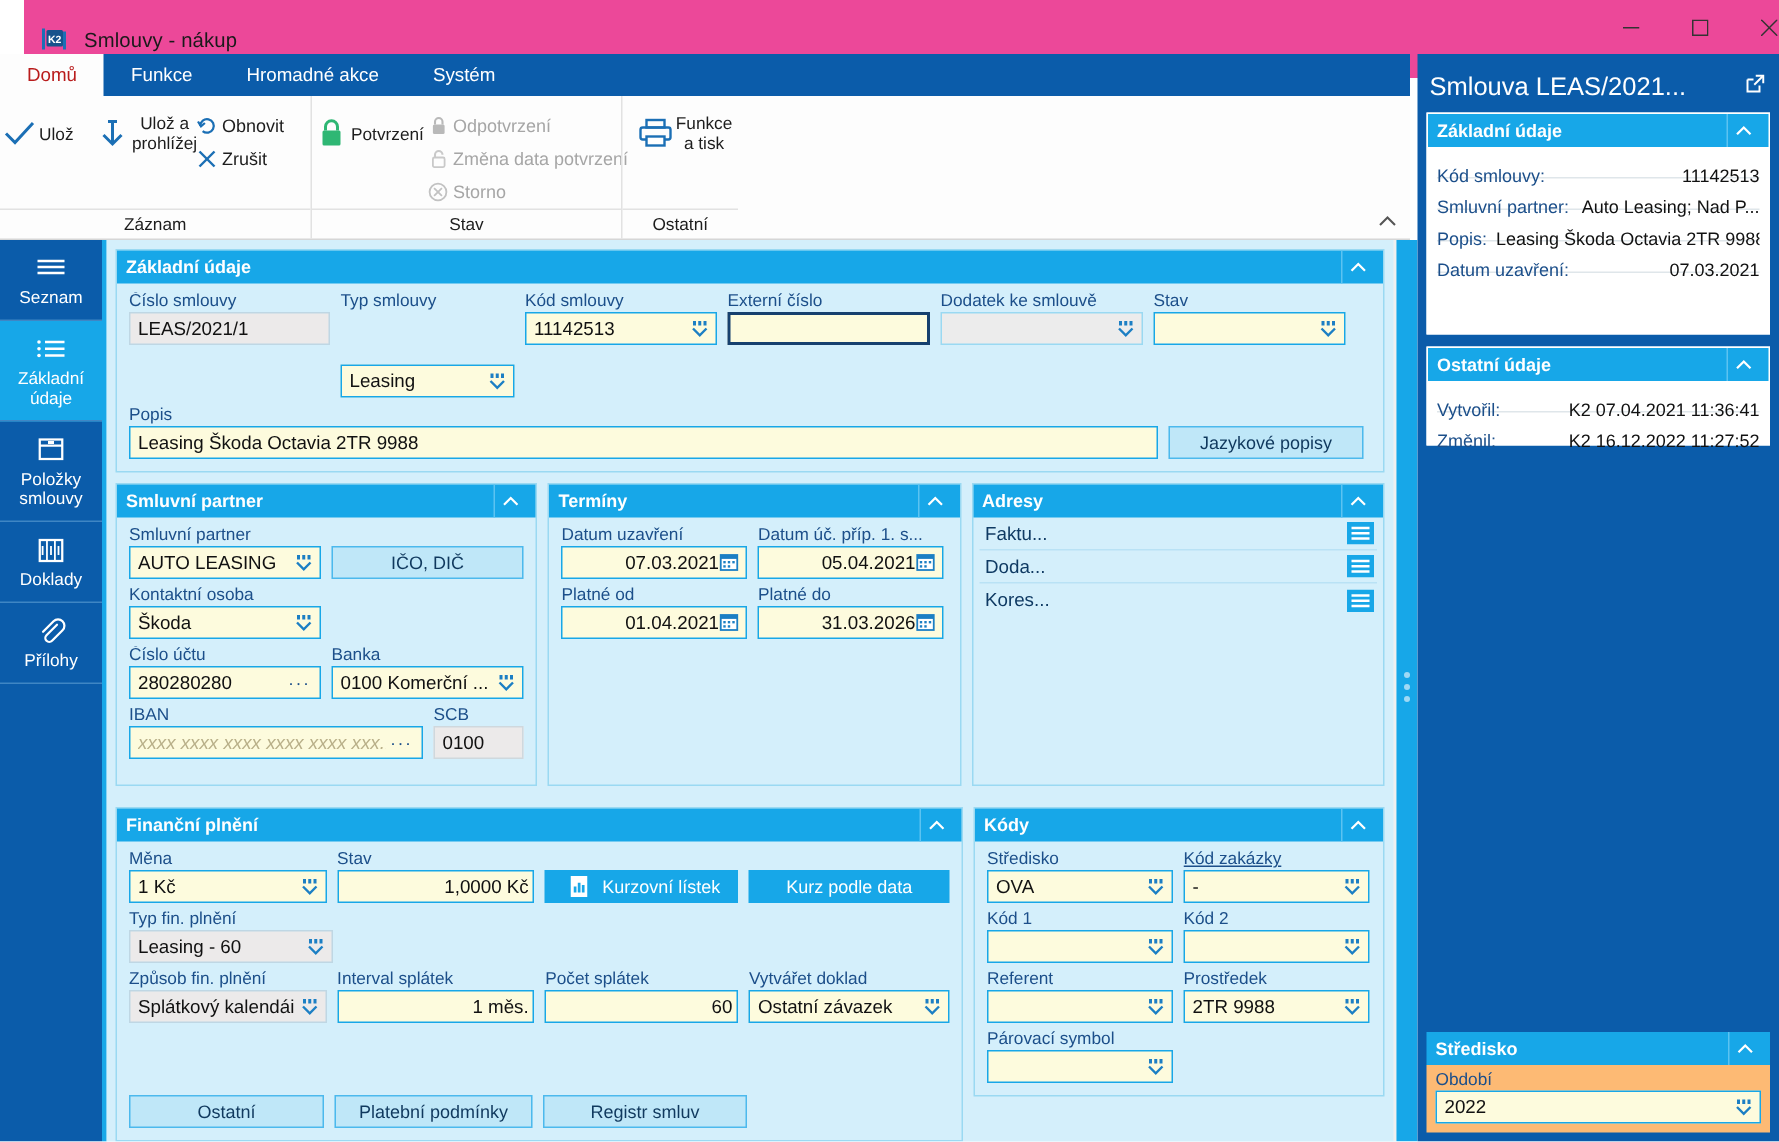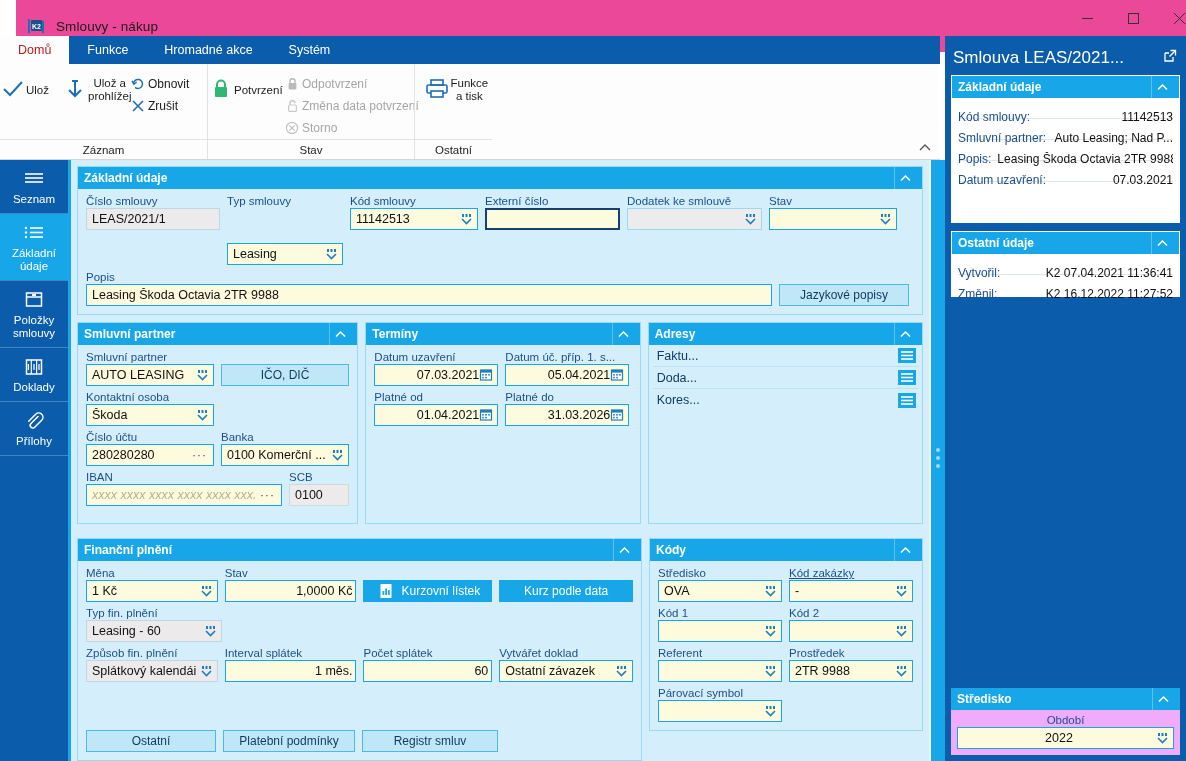--- a/index.html
+++ b/index.html
@@ -211,21 +211,21 @@
     border-bottom:1px solid #dfe6ea; font-size:12px;
   }
   .rp-row:last-child { border-bottom:none; }
   .rp-row .k { color:#1c4f8a; white-space:nowrap;margin-top:12px; }
   .rp-row .v {
     flex:1; text-align:right; color:#111; white-space:nowrap; overflow:hidden;
   }
   .rp-spacer { height:40px; background:#ffffff; }
 
   .nastaveni { position:absolute; left:6px; right:6px; bottom:6px; }
-  .nastaveni .nbody { background:#f0abfc; padding:4px 6px 6px;text-align:center; }
+  .nastaveni .nbody { background:#fdba74; padding:4px 6px 6px; }
   .nastaveni .nlabel { font-size:11.5px; color:#1c4f8a; margin-bottom:1px; }
 </style>
 </head>
 <body>
 
 <div id="app">
 
   <div class="titlebar">
     <div class="appicon">
       <svg width="18" height="16" viewBox="0 0 18 16">

